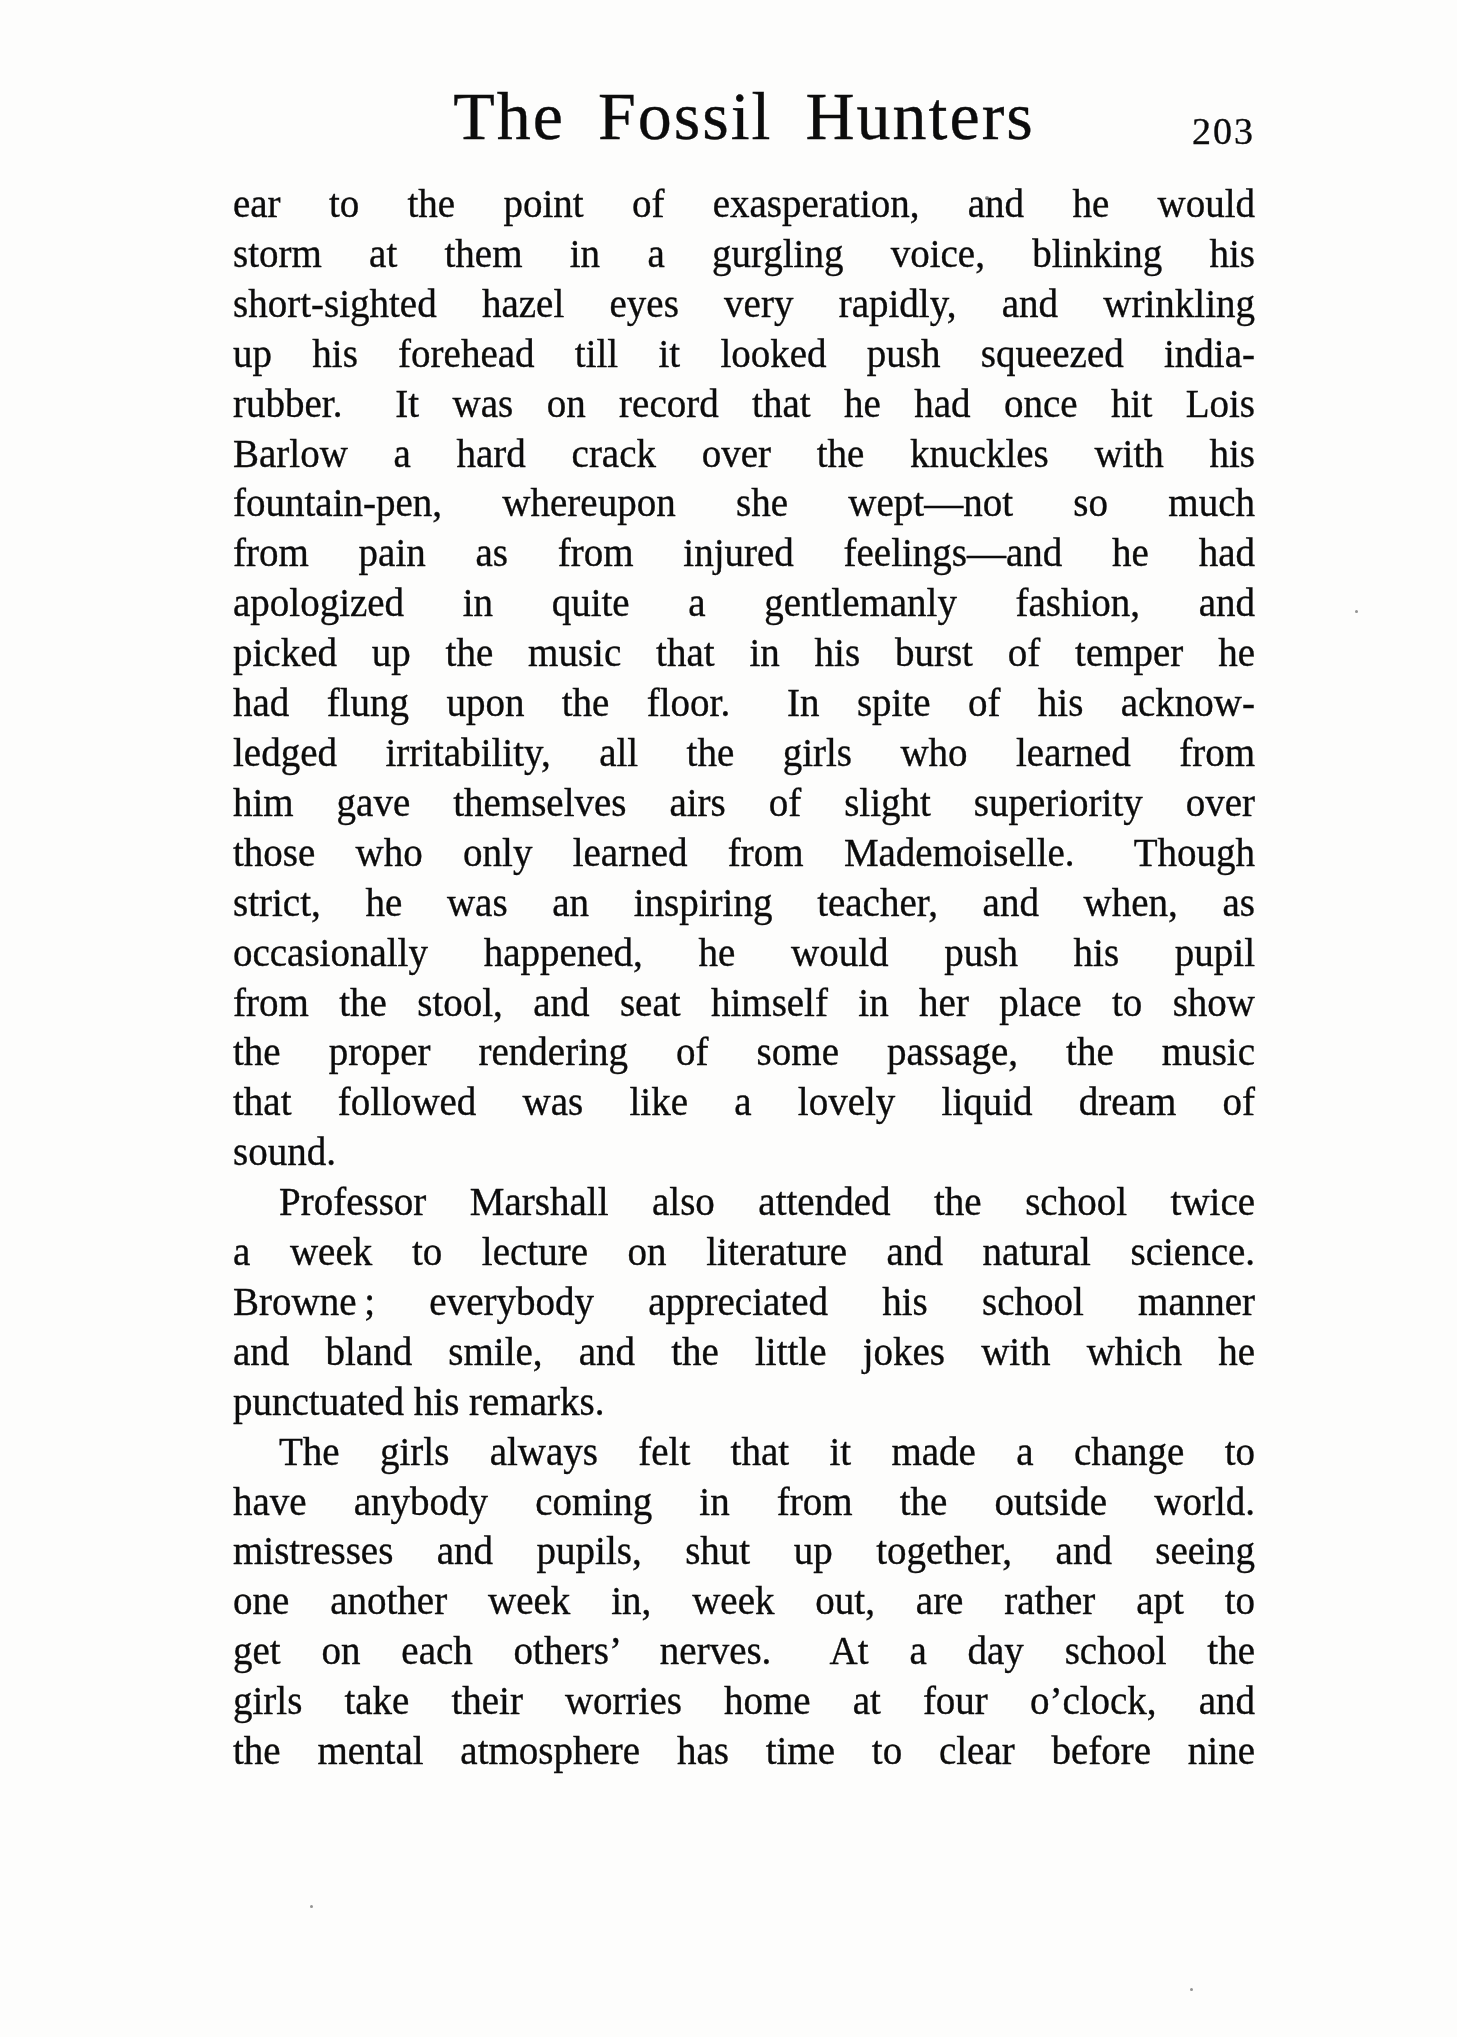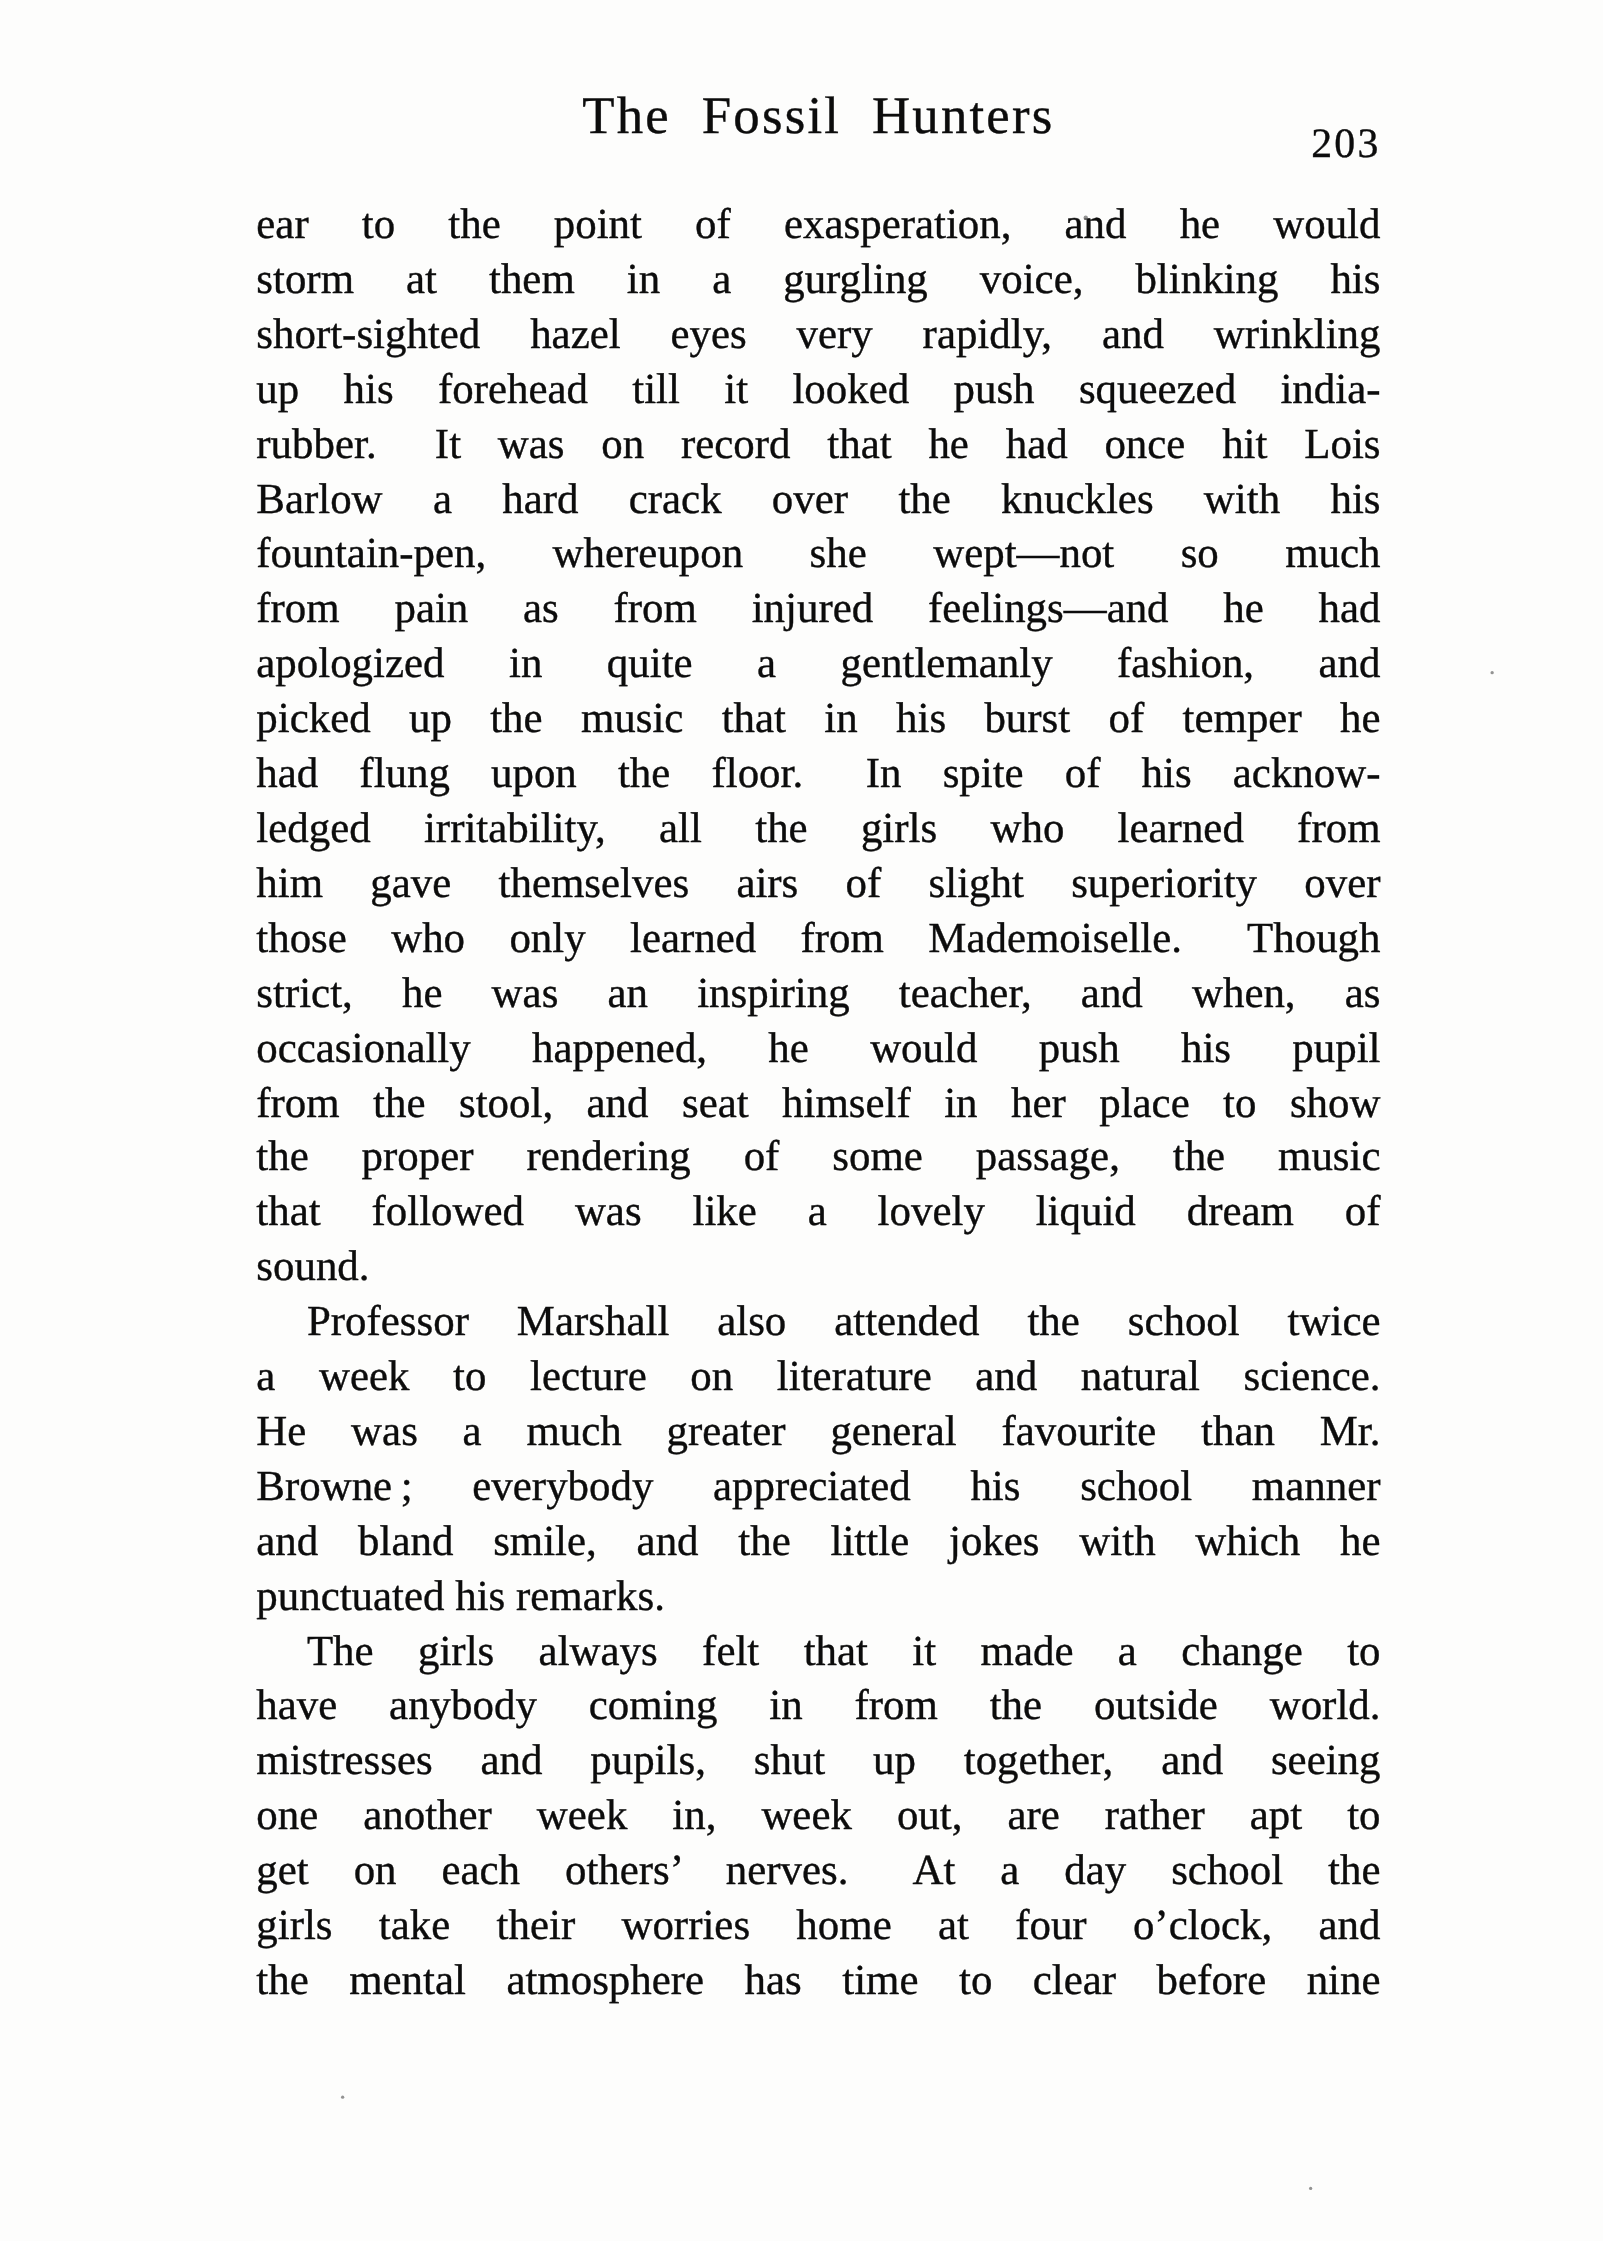--- a/index.html
+++ b/index.html
@@ -17,21 +17,21 @@
   .running-head {
     position: absolute;
     left: 233px;
     top: 82px;
     width: 1022px;
     height: 90px;
   }
   .running-title {
     display: block;
     text-align: center;
-    font-size: 48px;
+    font-size: 68px;
     line-height: 1;
     letter-spacing: 2px;
     word-spacing: 14px;
     white-space: nowrap;
   }
   .page-number {
     position: absolute;
     right: 0px;
     top: 30px;
     font-size: 38px;
@@ -93,21 +93,20 @@
         <div class="line">strict, he was an inspiring teacher, and when, as</div>
         <div class="line">occasionally happened, he would push his pupil</div>
         <div class="line">from the stool, and seat himself in her place to show</div>
         <div class="line">the proper rendering of some passage, the music</div>
         <div class="line">that followed was like a lovely liquid dream of</div>
         <div class="line last">sound.</div>
       </div>
       <div class="paragraph">
         <div class="line indent">Professor Marshall also attended the school twice</div>
         <div class="line">a week to lecture on literature and natural science.</div>
-        <div class="line">He was a much greater general favourite than Mr.</div>
         <div class="line">Browne ; everybody appreciated his school manner</div>
         <div class="line">and bland smile, and the little jokes with which he</div>
         <div class="line last">punctuated his remarks.</div>
       </div>
       <div class="paragraph">
         <div class="line indent">The girls always felt that it made a change to</div>
         <div class="line">have anybody coming in from the outside world.</div>
         <div class="line">mistresses and pupils, shut up together, and seeing</div>
         <div class="line">one another week in, week out, are rather apt to</div>
         <div class="line">get on each others’ nerves.  At a day school the</div>

